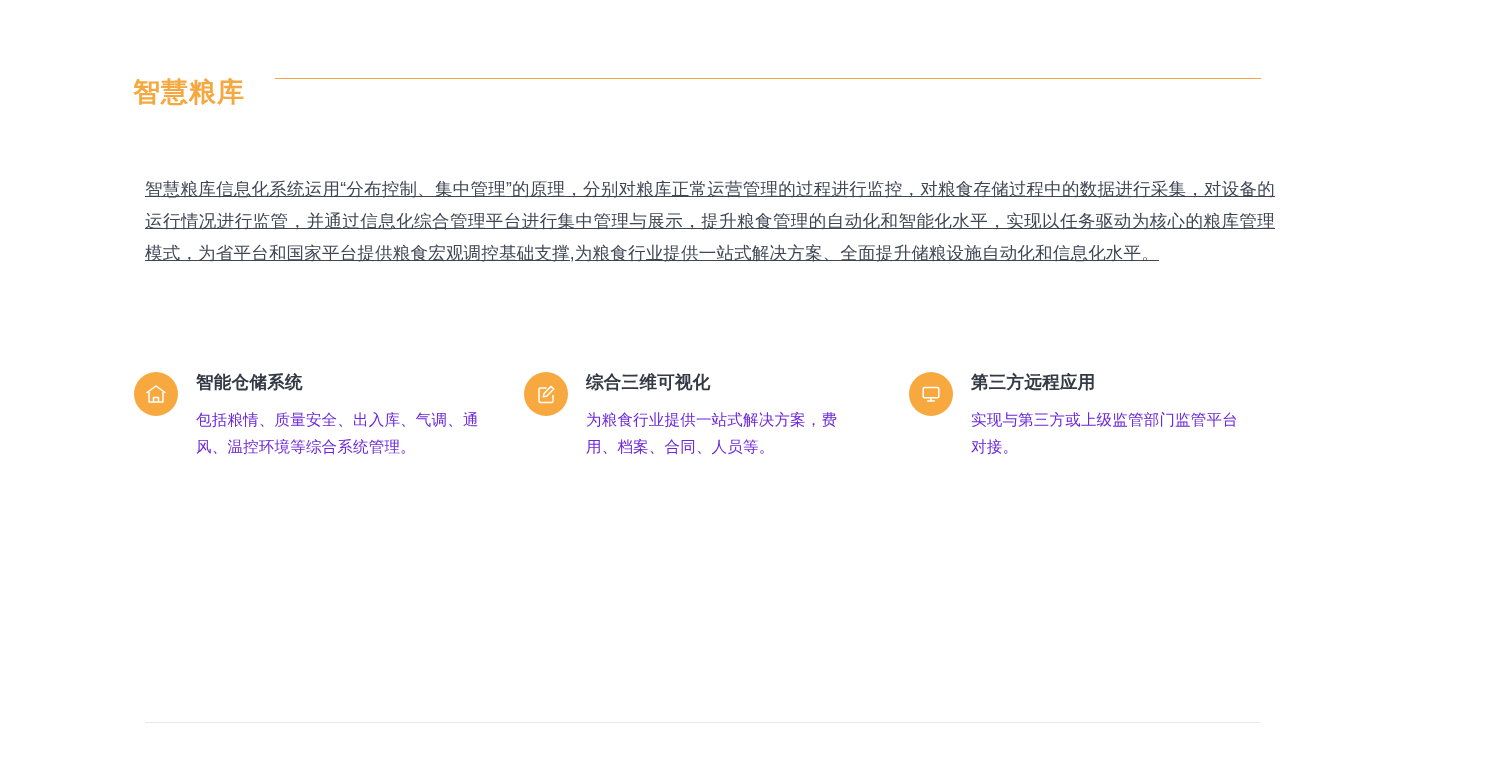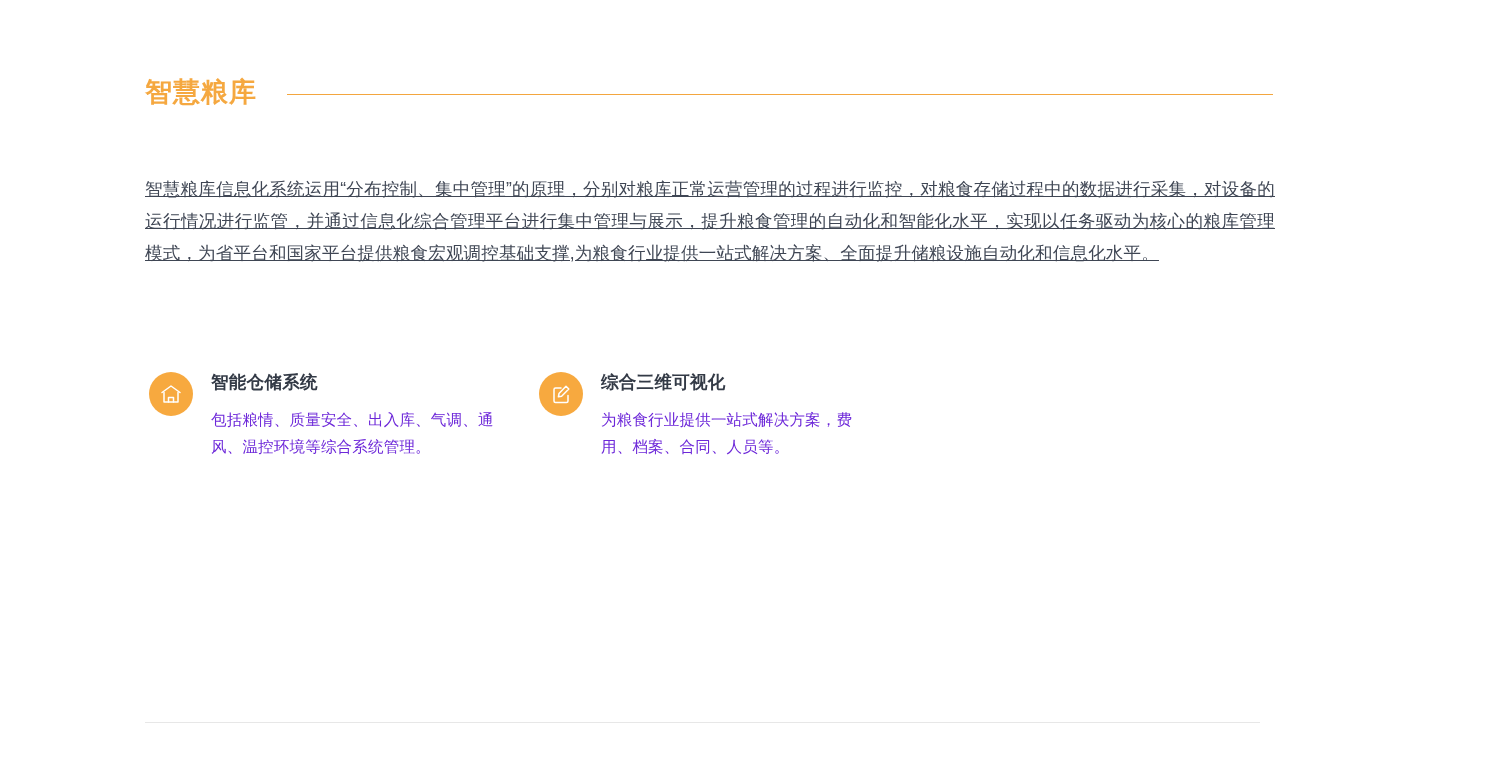--- a/index.html
+++ b/index.html
@@ -16,25 +16,24 @@
   }
   .page {
     position: relative;
     width: 1503px;
     height: 764px;
     box-sizing: border-box;
   }
   
   .header {
     position: absolute;
-    left: 145px;
+    left: 133px;
     top: 74px;
     width: 1128px;
     display: flex;
-    align-items: center;
     font-family: Liberation Mono, monospace;
   }
   .header-title {
     font-size: 27px;
     font-weight: bold;
     color: #f5a840;
     letter-spacing: 1px;
     white-space: nowrap;
   }
   .header-rule {
@@ -53,21 +52,21 @@
     font-size: 17.5px;
     line-height: 32px;
     color: #3f4654;
     text-align: justify;
     letter-spacing: 0.2px;
     text-decoration: underline;
   }
   
   .features {
     position: absolute;
-    left: 149px;
+    left: 134px;
     top: 370px;
     width: 1130px;
     display: grid;
     grid-template-columns: 390px 385px 355px;
     grid-auto-rows: min-content;
     row-gap: 56px;
   }
   .feature {
     display: flex;
     align-items: flex-start;
@@ -160,17 +159,30 @@
       </div>
       <div class="feature-body">
         <div class="feature-title">综合三维可视化</div>
         <div class="feature-desc">为粮食行业提供一站式解决方案，费用、档案、合同、人员等。</div>
       </div>
     </div>
 
 
 
 
+    <div class="feature">
+      <div class="feature-icon">
+        <svg width="24" height="24" viewBox="0 0 24 24" fill="none" stroke="#ffffff" stroke-width="1.5" stroke-linecap="round" stroke-linejoin="round">
+          <rect x="4.2" y="5.4" width="15.6" height="10.4" rx="1.4"></rect>
+          <path d="M12 15.8V19"></path>
+          <path d="M8.6 19h6.8"></path>
+        </svg>
+      </div>
+      <div class="feature-body">
+        <div class="feature-title">第三方远程应用</div>
+        <div class="feature-desc">实现与第三方或上级监管部门监管平台对接。</div>
+      </div>
+    </div>
 
   </div>
 
   <div class="bottom-rule"></div>
 </div>
 
 </body></html>

